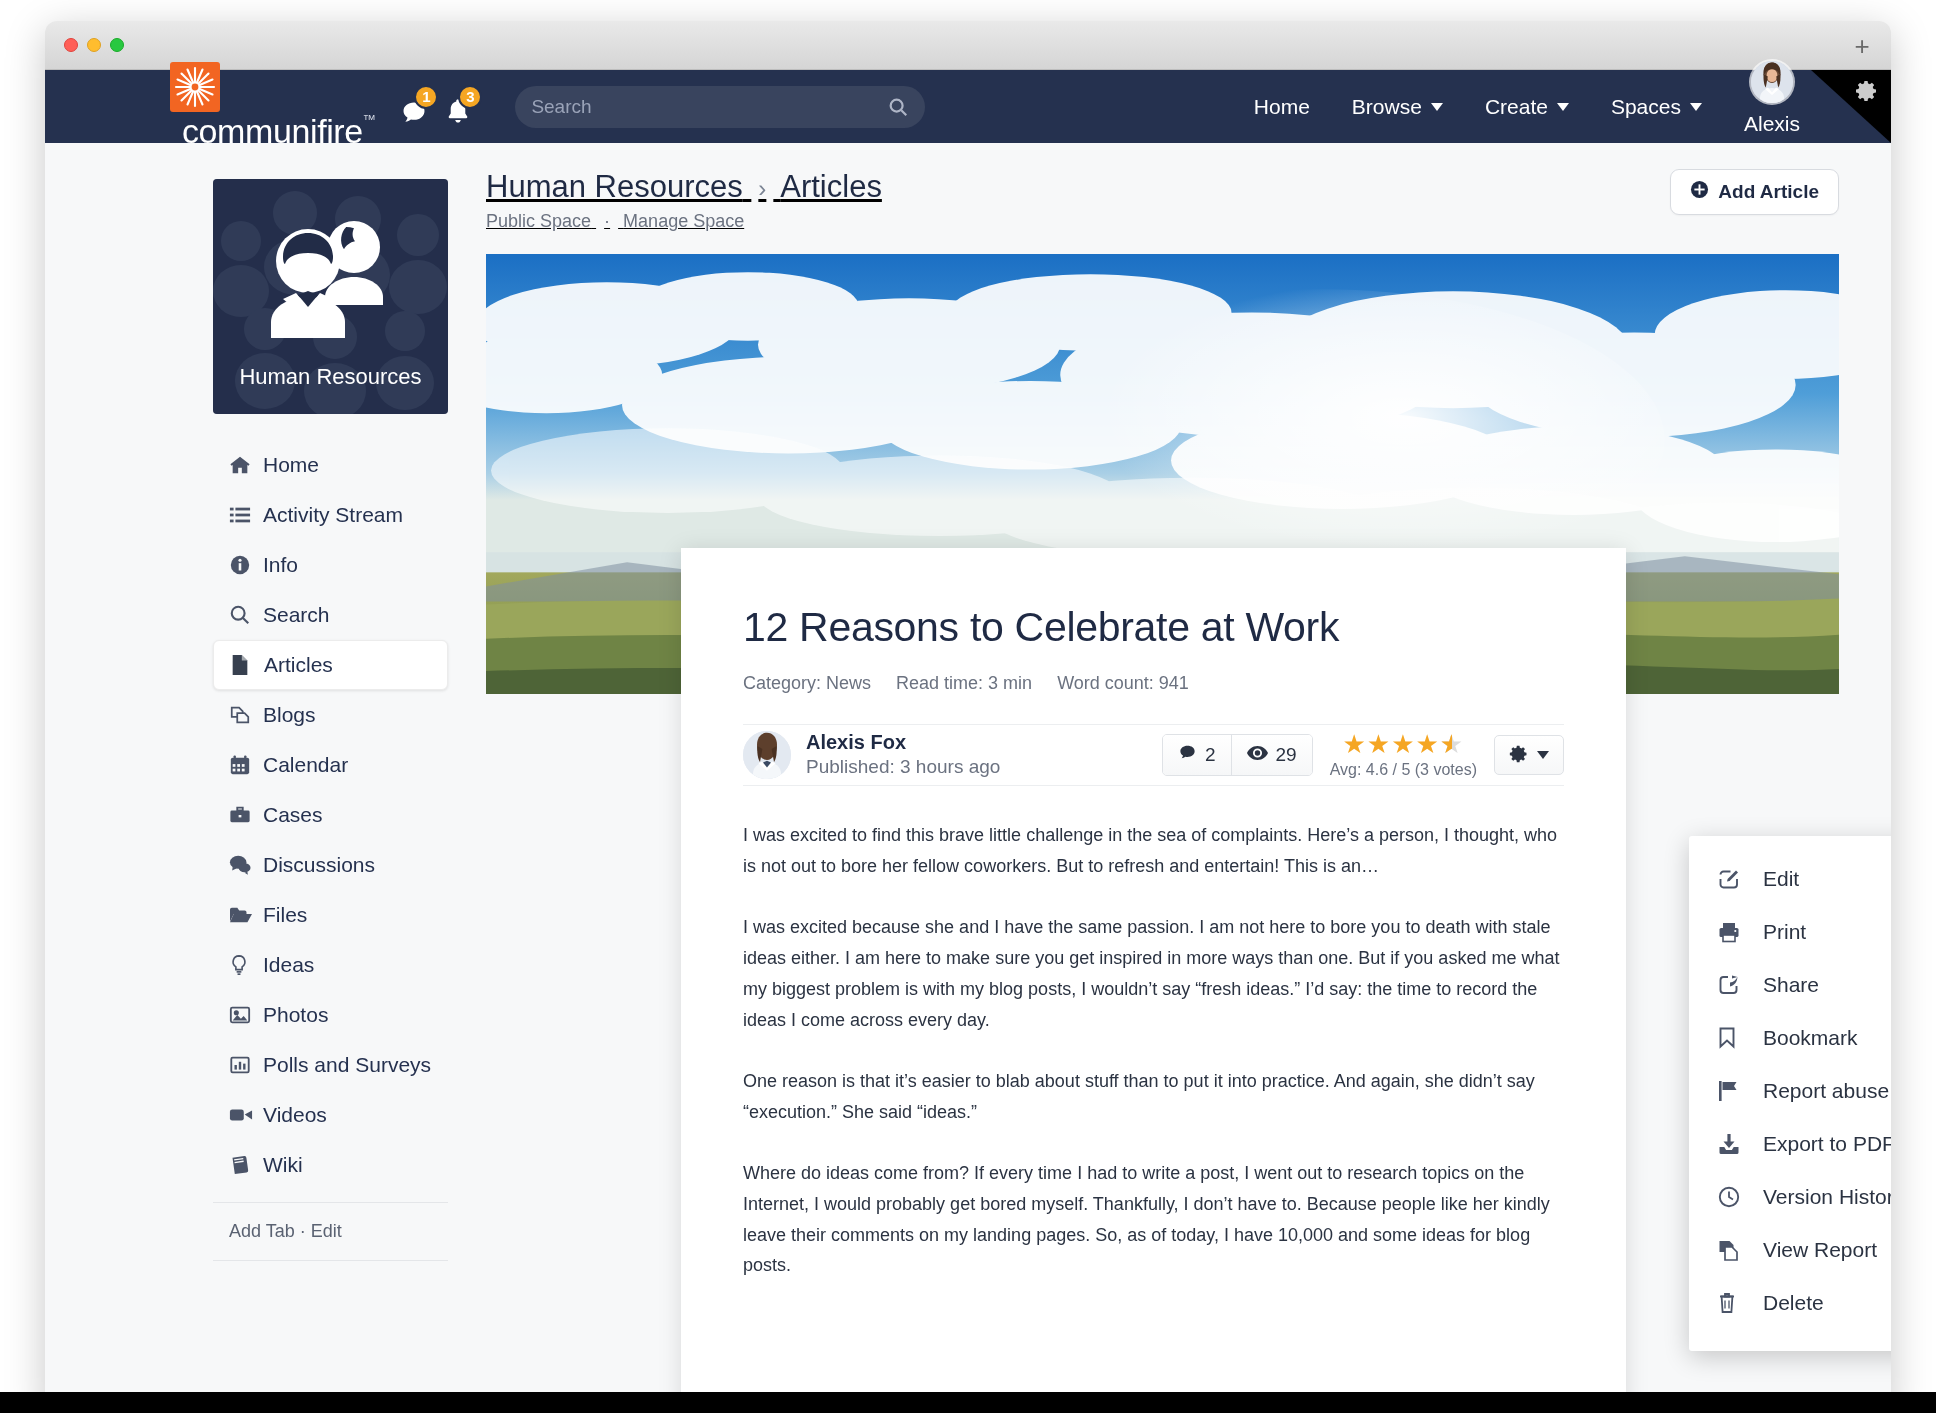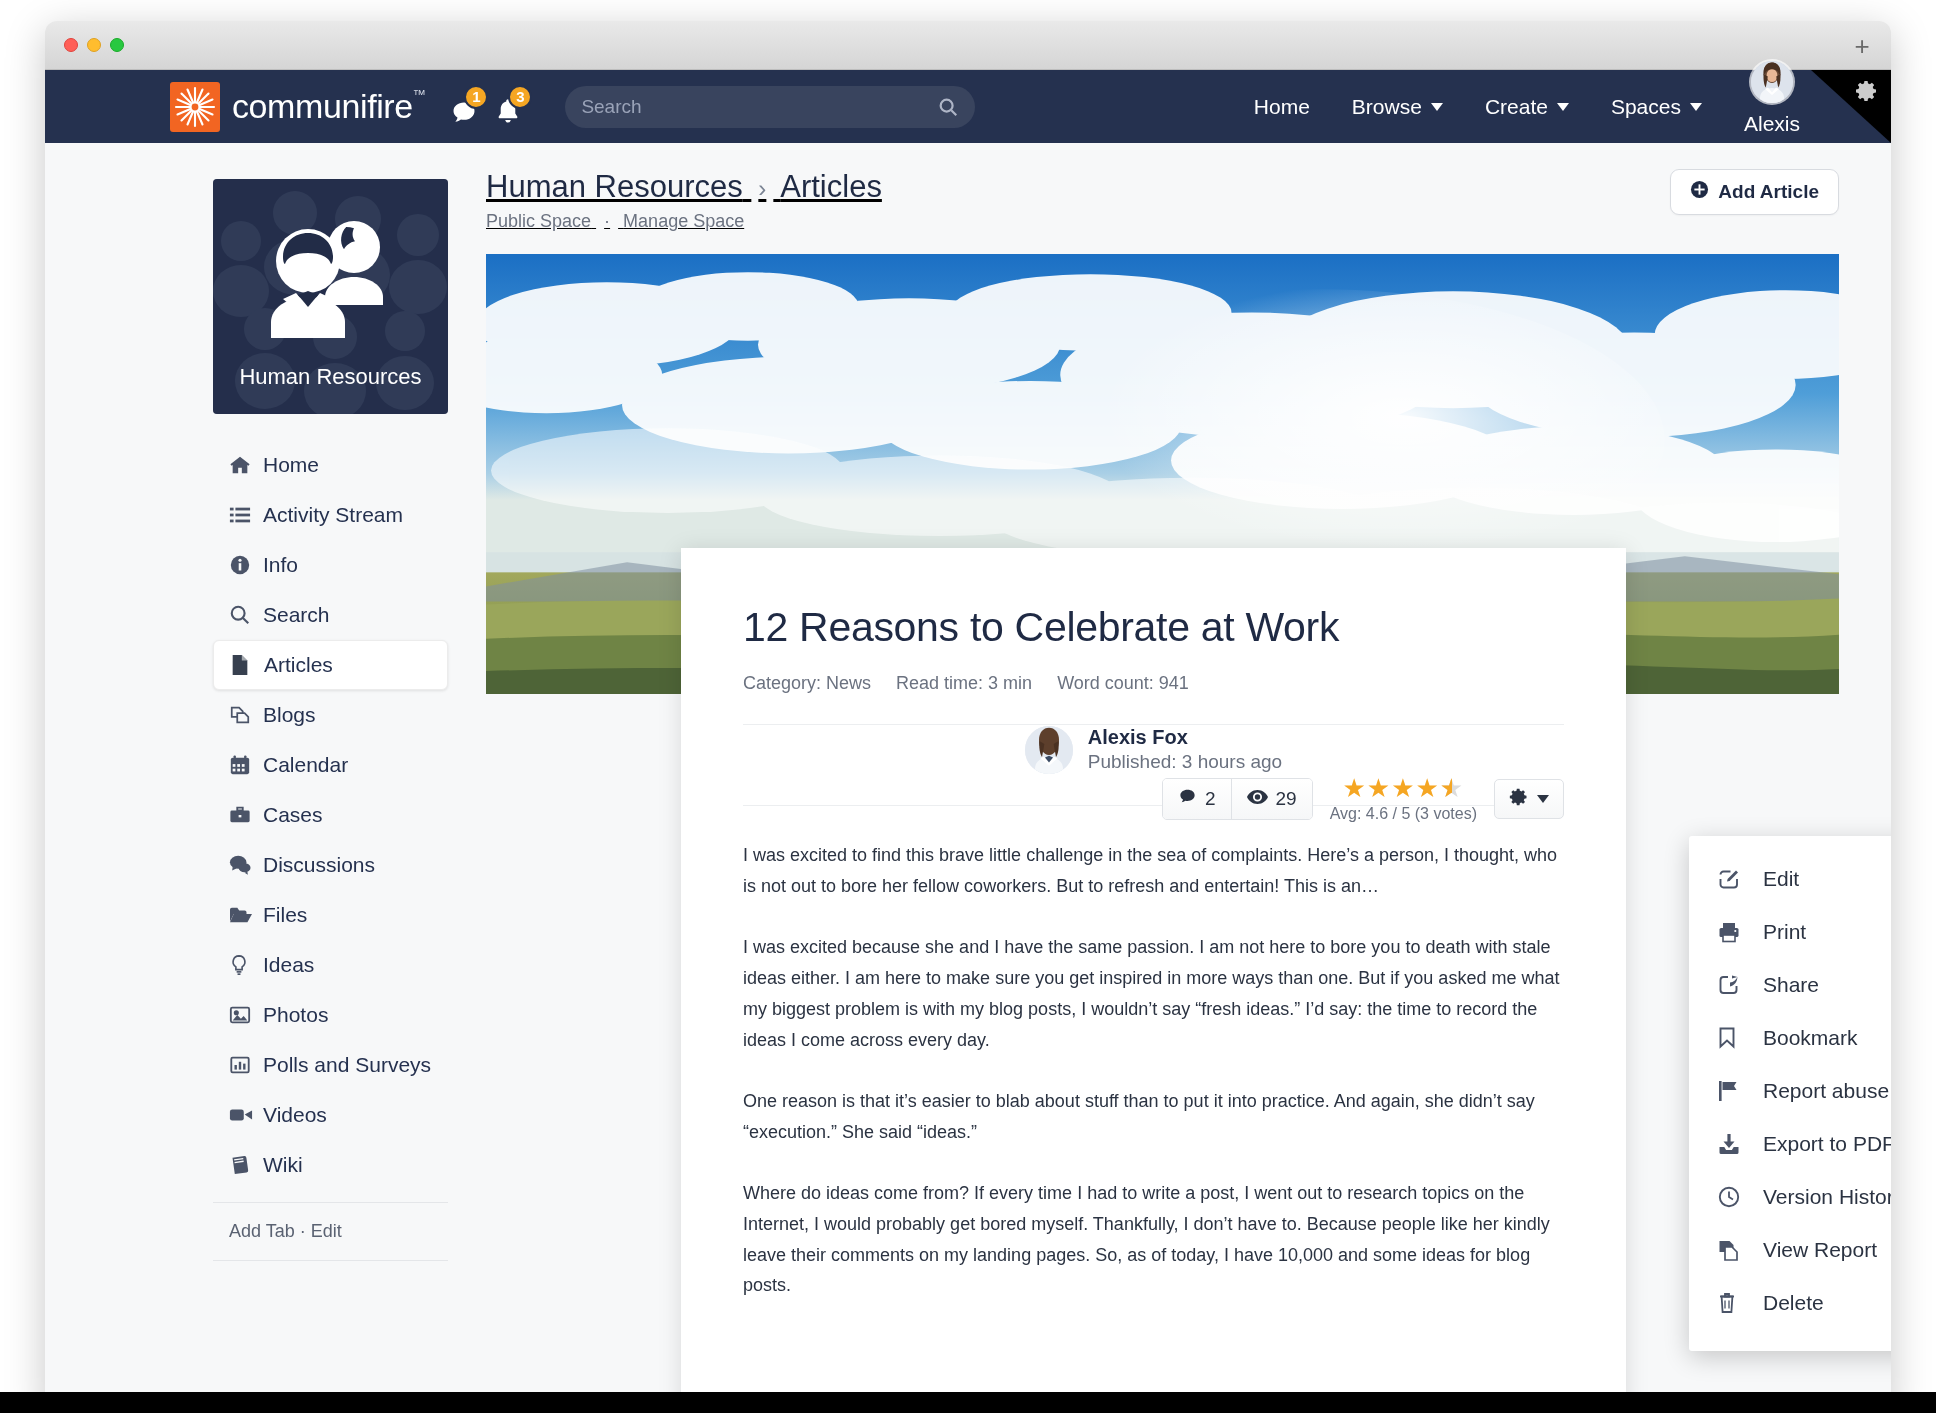--- a/index.html
+++ b/index.html
@@ -34,21 +34,21 @@
     position: absolute; right: 8px; top: 8px; width: 42px; height: 34px;
     color: #6a6a6a; font-size: 26px; line-height: 34px; text-align: center;
     font-weight: 300;
   }
 
   
   .topnav {
     position: relative; height: 73px; background: #25314f;
     display: flex; align-items: center; overflow: visible;
   }
-  .brand { display: flex; align-items: center; margin-left: 125px; }
+  .brand { display: flex; margin-left: 125px; flex-direction: column; }
   .brand-mark {
     width: 50px; height: 50px; background: #f26522; border-radius: 3px;
     position: relative; flex: none;
   }
   .brand-mark svg { position: absolute; left: 4px; top: 4px; }
   .brand-text {
     color: #ffffff; font-size: 34px; letter-spacing: -0.4px;
     margin-left: 12px; font-weight: 400;
   }
   .brand-tm { font-size: 13px; vertical-align: top; color: #cfd4e0; }
@@ -162,21 +162,21 @@
   .article-card {
     position: absolute; left: 195px; top: 405px; width: 945px;
     background: #ffffff; box-shadow: 0 3px 22px rgba(0,0,0,.13);
     padding: 56px 62px 0 62px; min-height: 860px;
   }
   .art-title { font-size: 41px; color: #1f2a44; font-weight: 400; letter-spacing: -.3px; }
   .art-meta { margin-top: 22px; display: flex; gap: 25px; color: #6b7280; font-size: 18px; }
 
   .author-row {
     margin-top: 30px; border-top: 1px solid #eceef0; border-bottom: 1px solid #eceef0;
-    height: 82px; display: flex; align-items: center; position: relative; flex-direction: column;
+    height: 62px; display: flex; align-items: center; position: relative;
   }
   .author-left { display: flex; align-items: center; gap: 15px; }
   .avatar-md { width: 48px; height: 48px; border-radius: 50%; overflow: hidden; background: #e7ebf1; flex:none; }
   .author-name { font-size: 20px; color: #1f2a44; font-weight: 700; line-height: 1.25; }
   .author-pub { font-size: 19px; color: #6b7280; line-height: 1.3; }
 
   .author-right { margin-left: auto; display: flex; align-items: center; gap: 17px; }
   .pill-group { display: flex; border: 1px solid #dfe2e6; border-radius: 5px; overflow: hidden; background:#fff; }
   .pill {
     display: flex; align-items: center; gap: 8px; padding: 0 15px; height: 40px;

